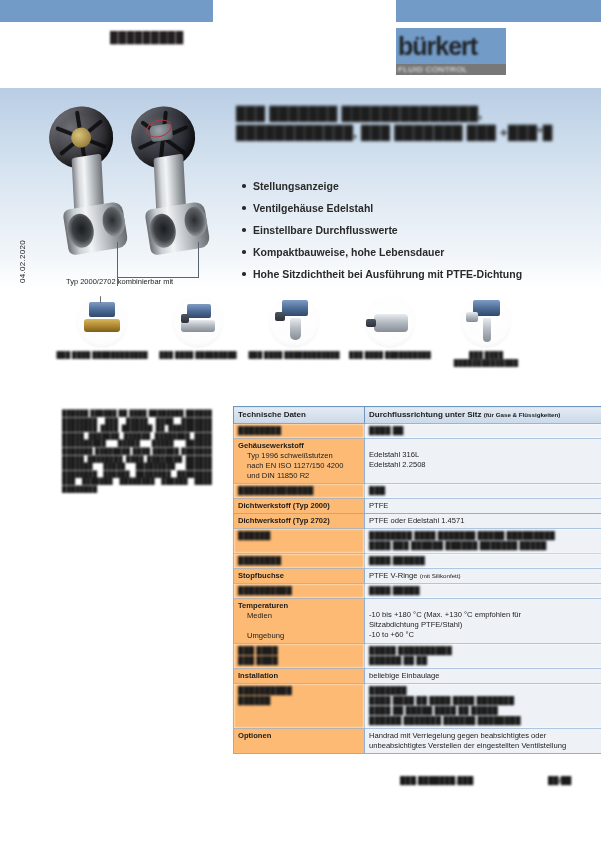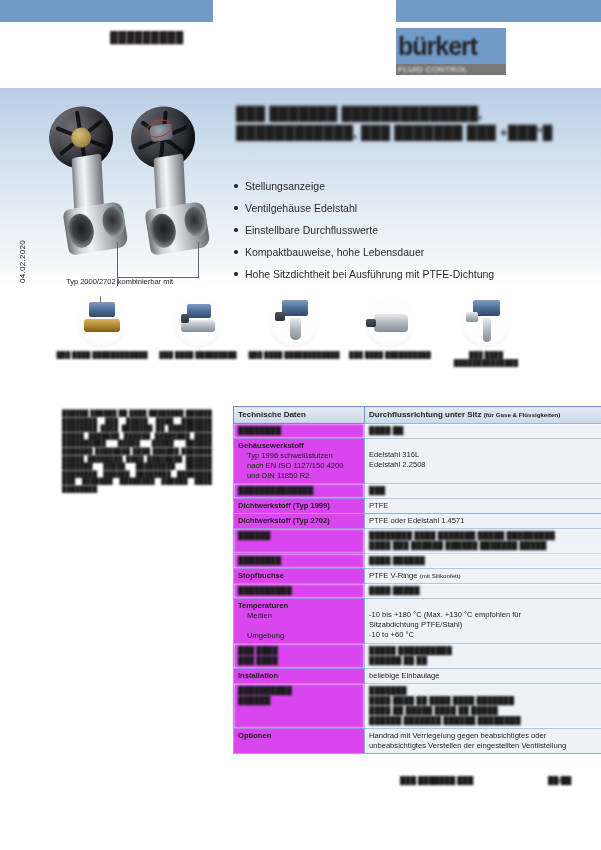--- a/index.html
+++ b/index.html
@@ -25,21 +25,21 @@
        letter-spacing:.4px;filter:blur(1.3px);}
 
   
   .hero{position:absolute;left:0;top:88px;width:601px;height:200px;
        background:linear-gradient(to bottom,#b9cde4 0%,#ccdcec 26%,#e2ebf4 58%,#f2f6fa 85%,#ffffff 100%);}
   .hero-white{position:absolute;left:0;top:288px;width:601px;height:8px;background:#ffffff;}
 
   .title{position:absolute;left:236px;top:104px;width:330px;font-size:13.5px;font-weight:bold;
        line-height:19px;color:#1d1d1d;filter:blur(1.35px);letter-spacing:.2px;}
 
-  .bullets{position:absolute;left:232px;top:175px;width:330px;}
+  .bullets{position:absolute;left:240px;top:175px;width:330px;font-weight:bold;}
   .bullets li{font-size:10.5px;line-height:22px;color:#2a2a2a;list-style:none;position:relative;
        padding-left:13px;}
   .bullets li:before{content:"";position:absolute;left:2px;top:9px;width:3.5px;height:3.5px;
        border-radius:50%;background:#2a2a2a;}
   .bullets ul{margin:0;padding:0;}
 
   
   .valve-wrap{position:absolute;left:52px;top:96px;width:180px;height:195px;}
   .valve{position:absolute;width:64px;height:150px;}
   .valve .wheel{position:absolute;left:0;top:0;width:64px;height:62px;border-radius:50%;
@@ -91,21 +91,21 @@
   .tb-steel{background:linear-gradient(to bottom,#e9ecef 0%,#b6bcc3 45%,#868d95 100%);}
 
   
   .leftpara{position:absolute;left:62px;top:409px;width:150px;font-size:6.2px;line-height:7.6px;
        color:#1a1a1a;filter:blur(1.15px);text-align:justify;}
 
   
   .tbl{position:absolute;left:233px;top:406px;width:372px;border-collapse:collapse;
        font-size:7.6px;color:#1c1c1c;}
   .tbl td{border:1px solid #8fb0d4;padding:2px 4px;vertical-align:top;line-height:10px;}
-  .tbl td.k{width:122px;background:#d946ef;}
+  .tbl td.k{width:122px;background:#fdba74;}
   .tbl td.v{background:#eef2f7;}
   .tbl tr.hdr td{background:linear-gradient(to bottom,#e4ebf3,#c9d8e9);font-weight:bold;font-size:8px;
        border-color:#6f96c0;padding-top:3px;padding-bottom:3px;}
   .tbl .b{font-weight:bold;}
   .tbl .ind{padding-left:9px;}
   .tbl .sm{font-size:6.2px;}
   .tbl tr.redrow td{filter:blur(1.3px);}
 
   
   .footer-line{position:absolute;left:30px;top:760px;width:541px;height:1px;background:#ffffff;}
@@ -262,21 +262,21 @@
       <td class="v" style="white-space:pre-line;padding-top:11px;">Edelstahl 316L
 Edelstahl 2.2508</td>
     </tr>
 
     <tr class="redrow">
       <td class="k b">██████████████</td>
       <td class="v">███</td>
     </tr>
 
     <tr>
-      <td class="k b">Dichtwerkstoff (Typ 1999)</td>
+      <td class="k b">Dichtwerkstoff (Typ 2000)</td>
       <td class="v">PTFE</td>
     </tr>
 
     <tr>
       <td class="k b">Dichtwerkstoff (Typ 2702)</td>
       <td class="v">PTFE oder Edelstahl 1.4571</td>
     </tr>
 
     <tr class="redrow">
       <td class="k b">██████</td>

